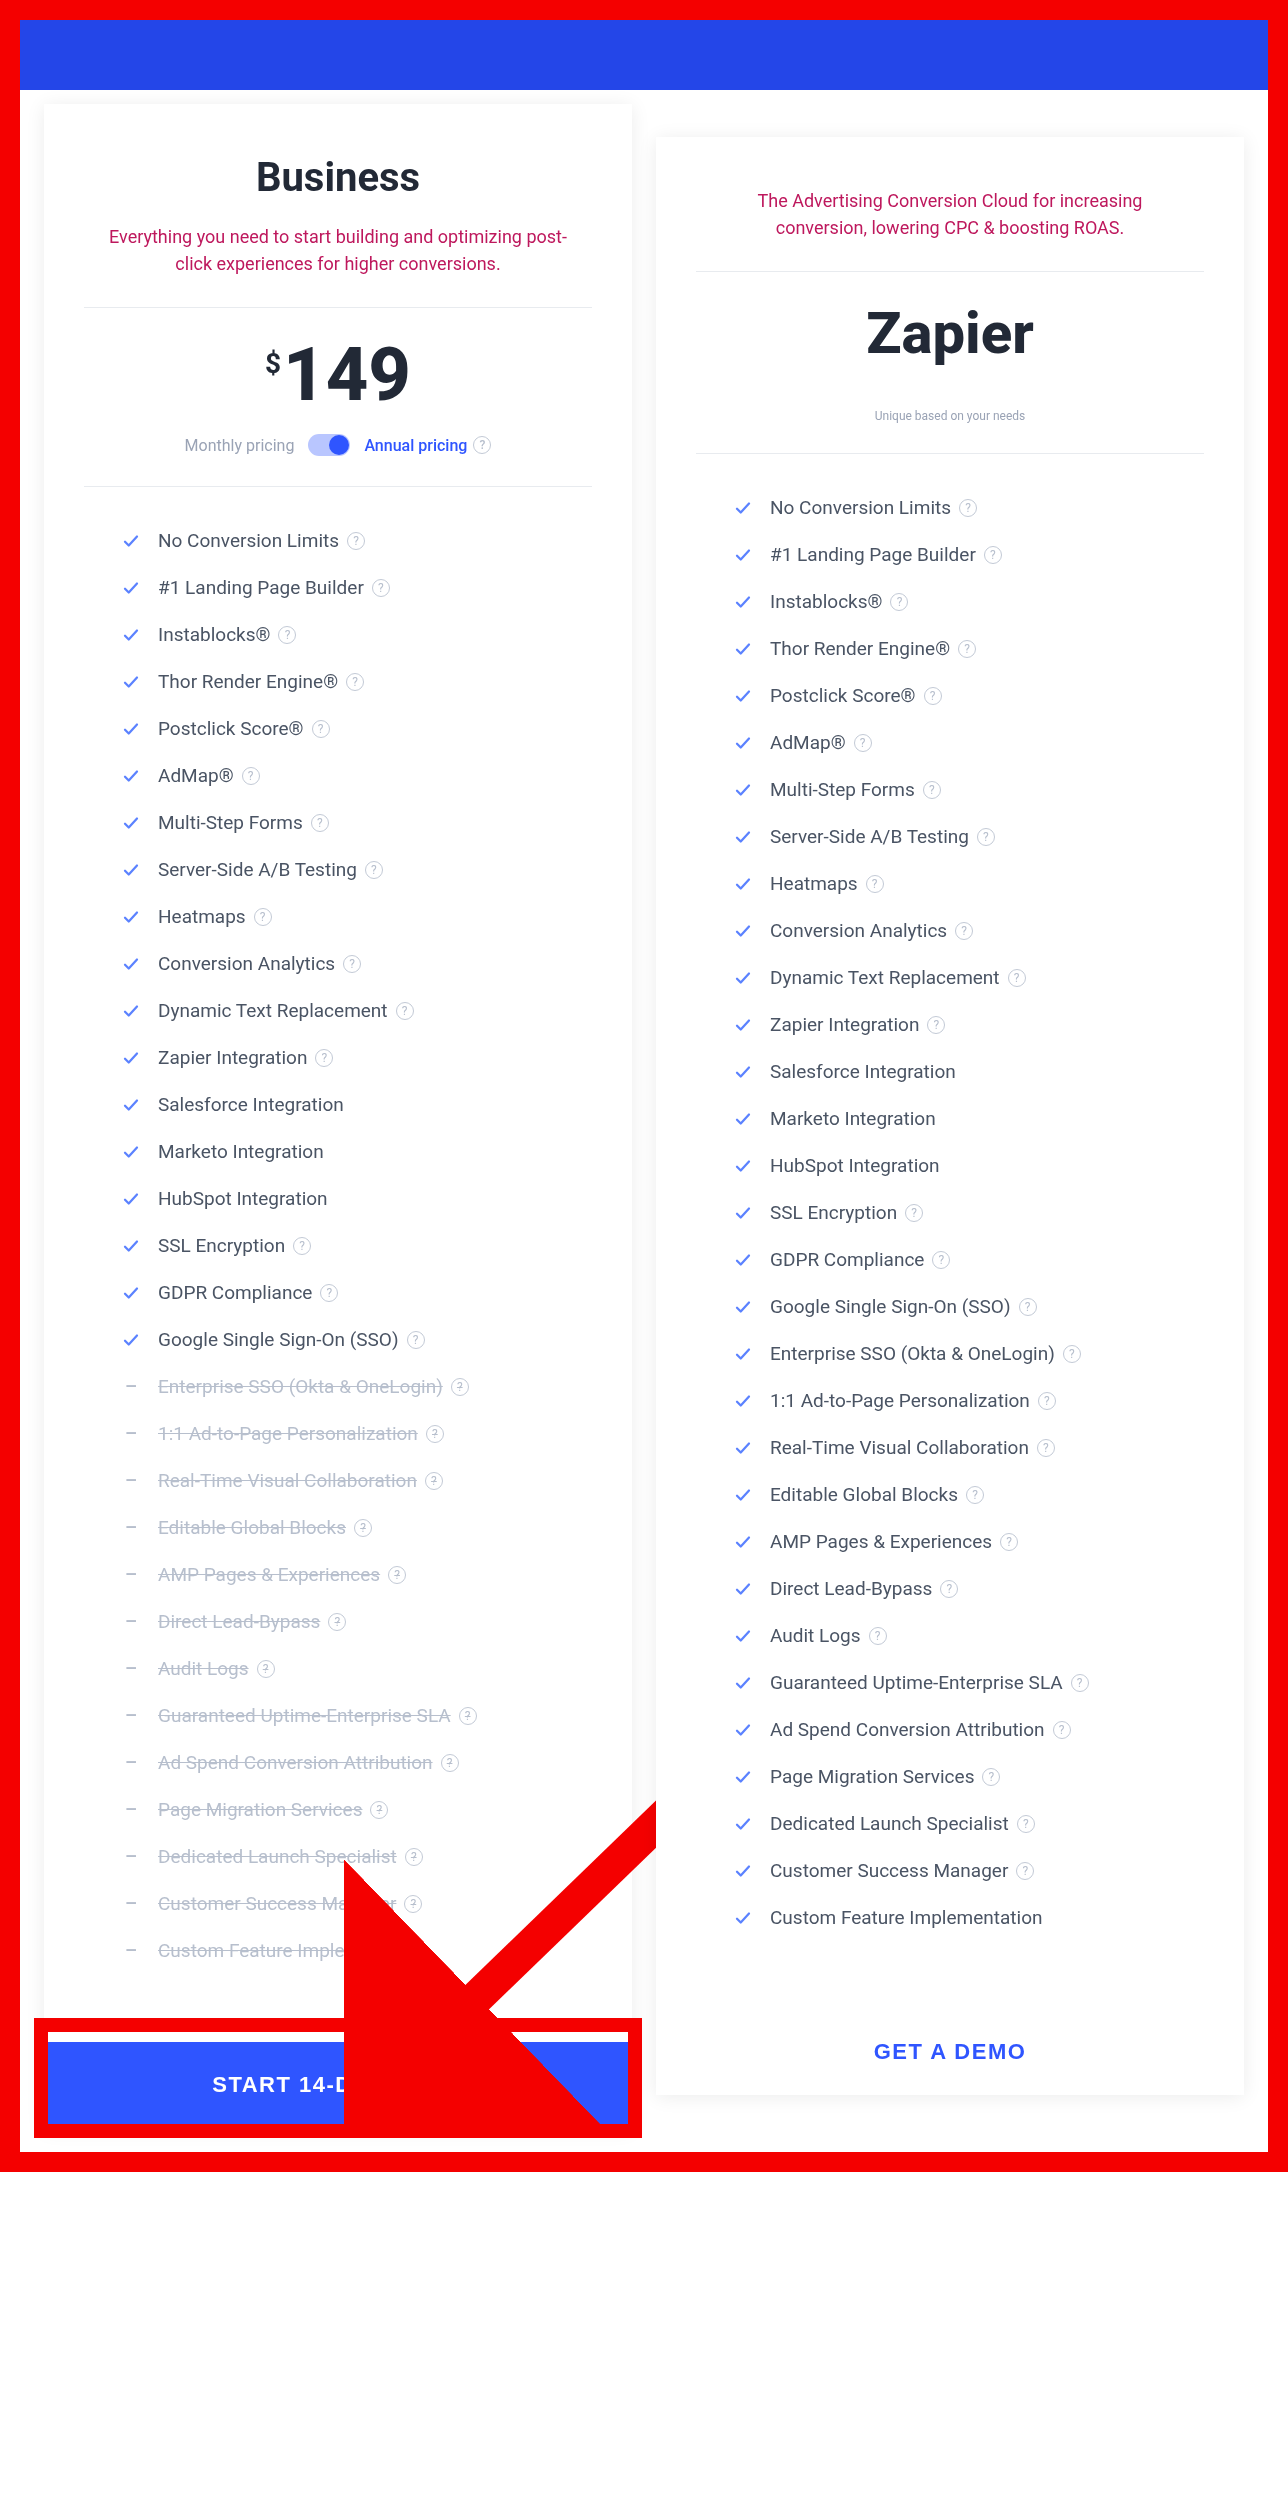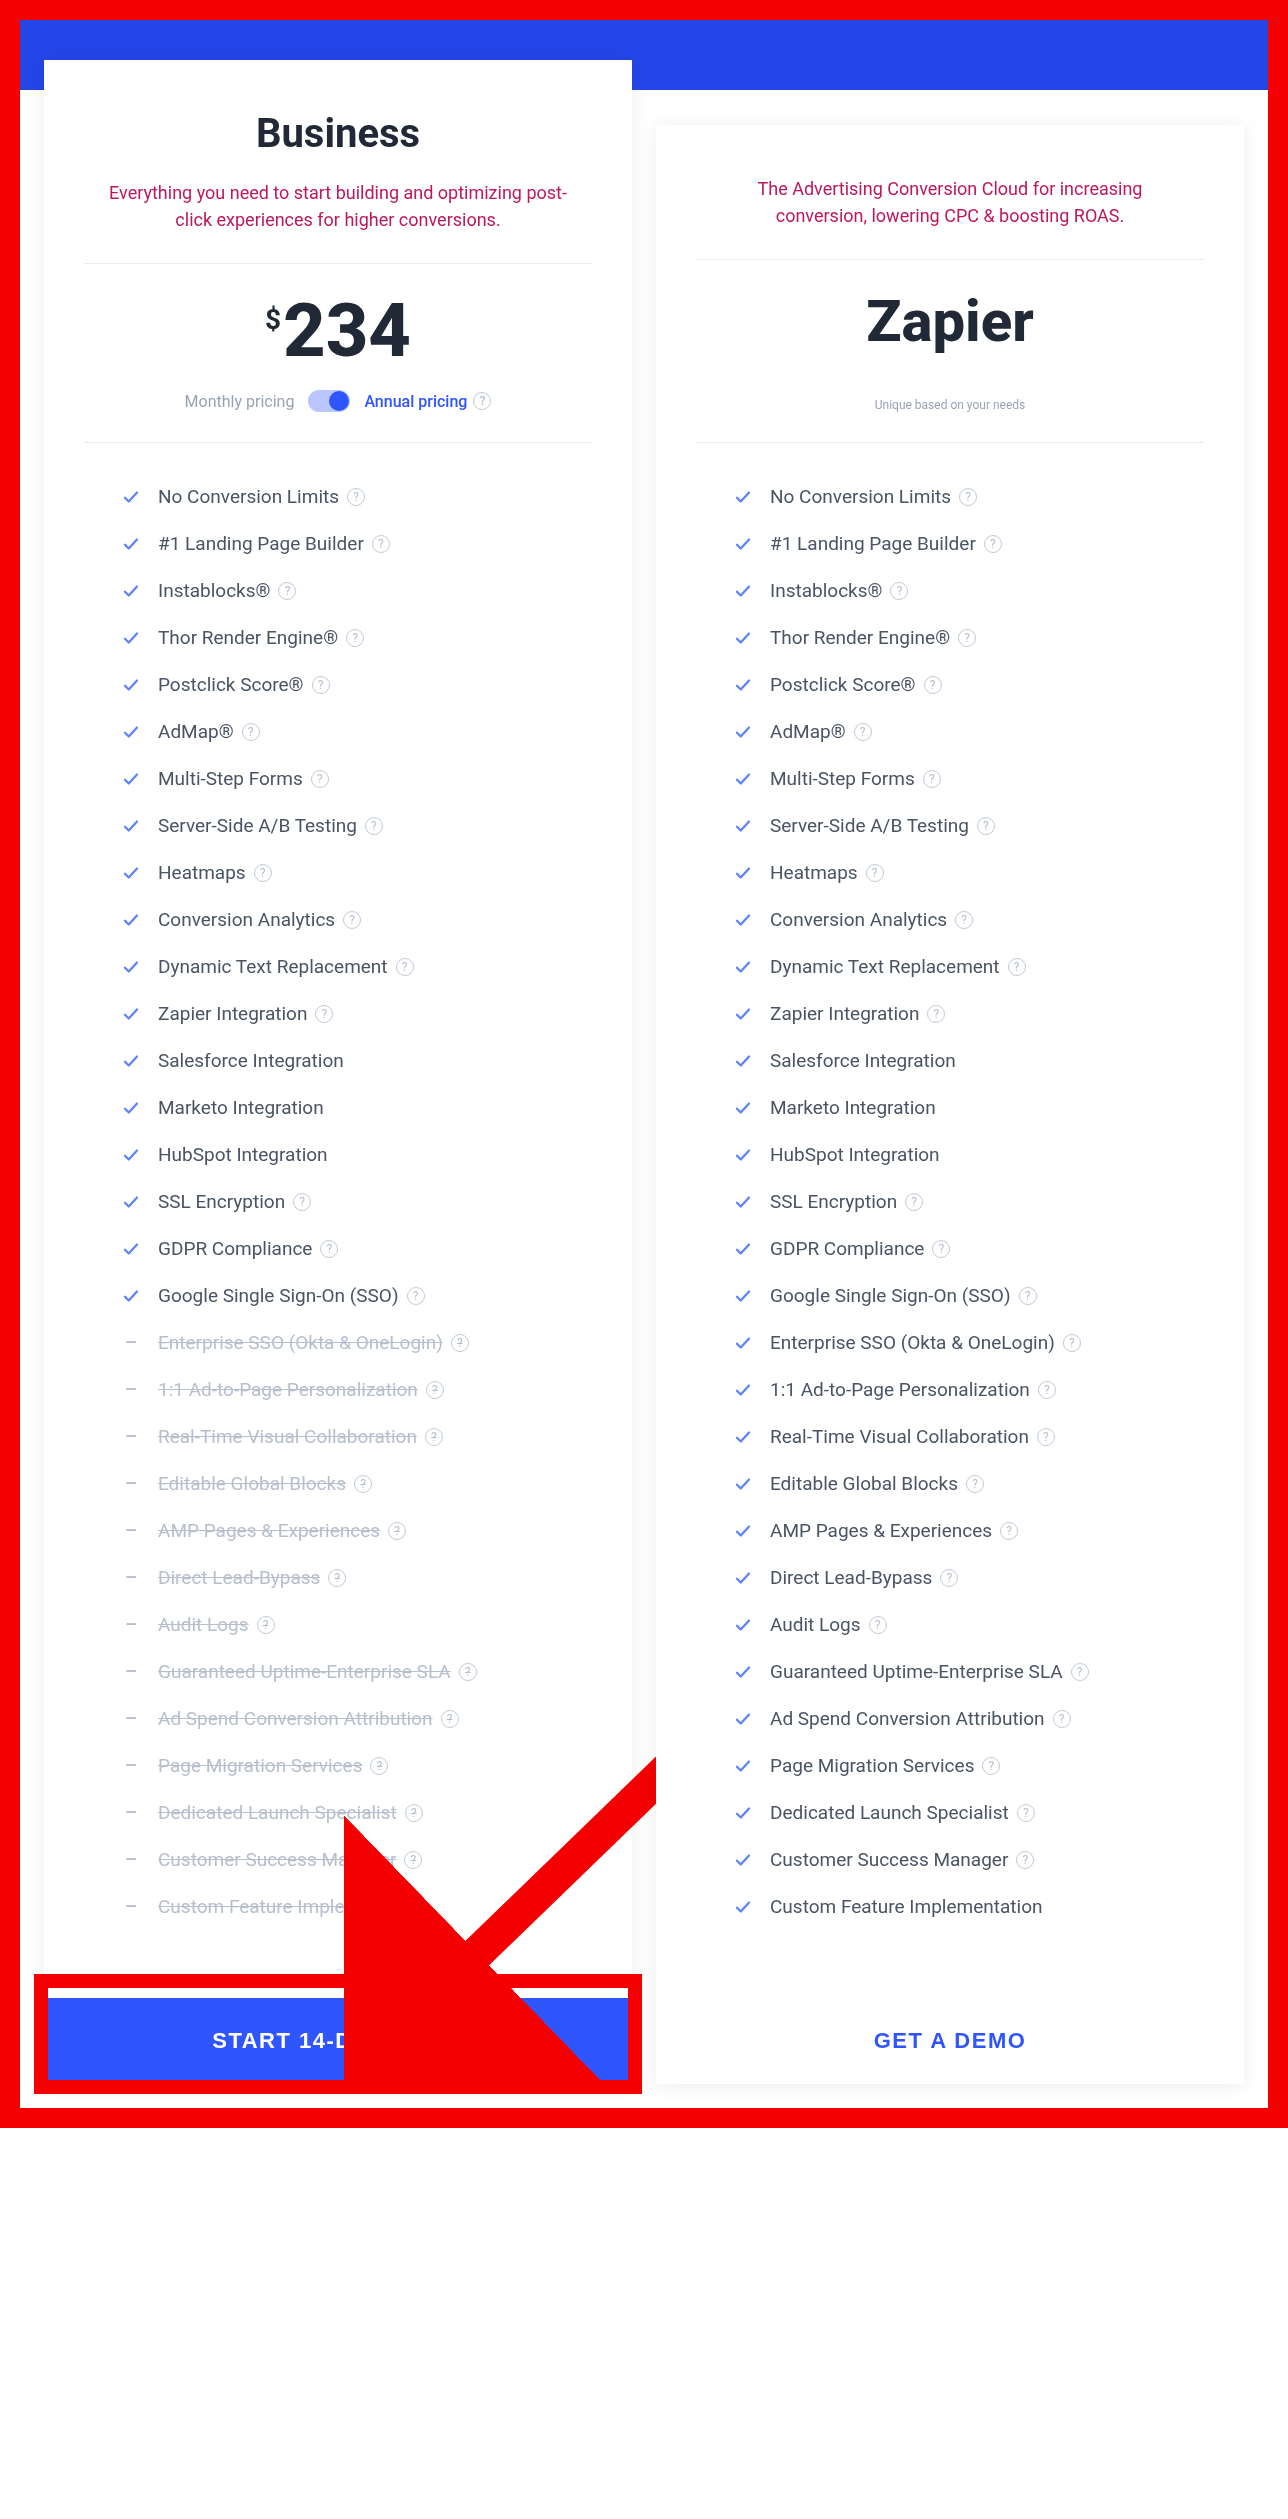--- a/index.html
+++ b/index.html
@@ -15,21 +15,22 @@
   }
   .blue-strip {
     background: #2446e8;
     height: 70px;
     margin: 0 0 -30px 0;
   }
   .cards-wrap {
     display: flex;
     gap: 24px;
     padding: 0 24px 24px 24px;
-    align-items: flex-end;
+    align-items: center;
+    margin-top: 44px;
   }
   .card {
     flex: 1;
     background: #fff;
     box-shadow: 0 2px 18px rgba(0,0,0,0.08);
     display: flex;
     flex-direction: column;
     position: relative;
   }
   .card-pad {
@@ -167,21 +168,21 @@
   <div class="cards-wrap">
 
     <div class="card">
       <div class="card-pad">
         <h2>Business</h2>
         <p class="subtitle">Everything you need to start building and optimizing post-click experiences for higher conversions.</p>
         <hr class="hr">
         <div class="price-row">
           <div class="price">
             <sup>$</sup>
-            <span>234</span>
+            <span>149</span>
           </div>
           <div class="toggle-row">
             <span class="toggle-label-off">Monthly pricing</span>
             <span class="toggle">
                 <span class="knob"></span>
               </span>
             <span class="toggle-label-on">
               <span>Annual pricing</span>
               <span class="help-icon">?</span>
             </span>

